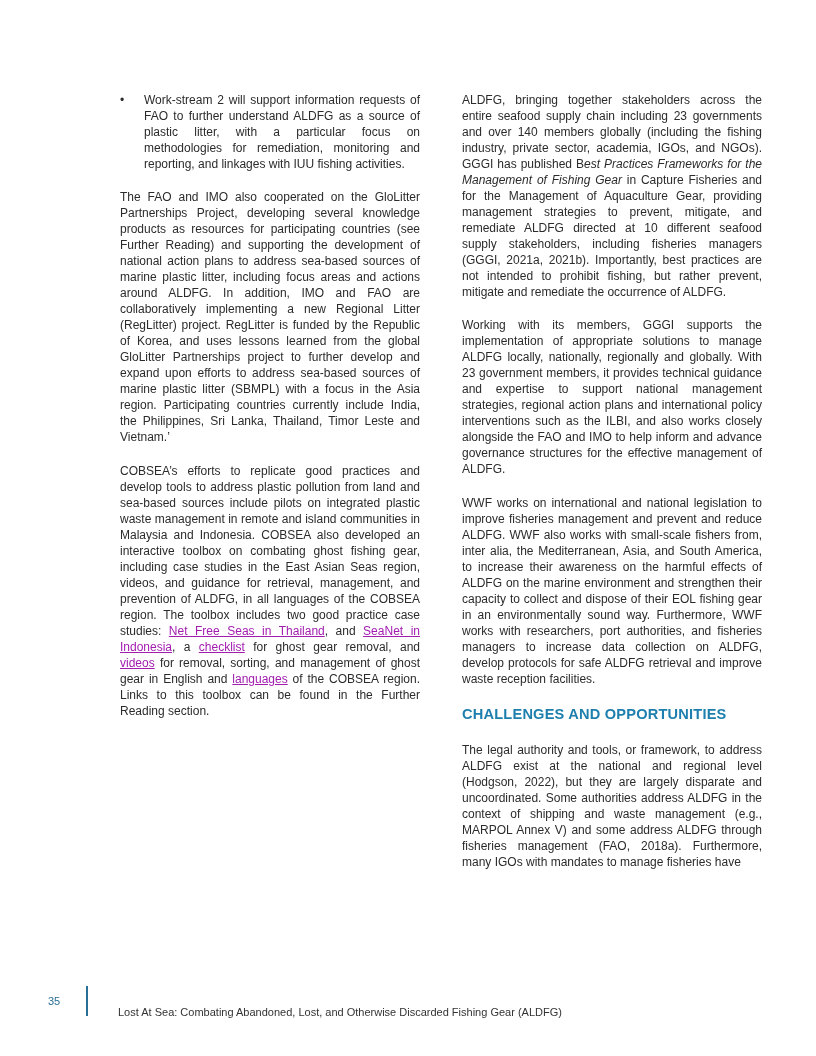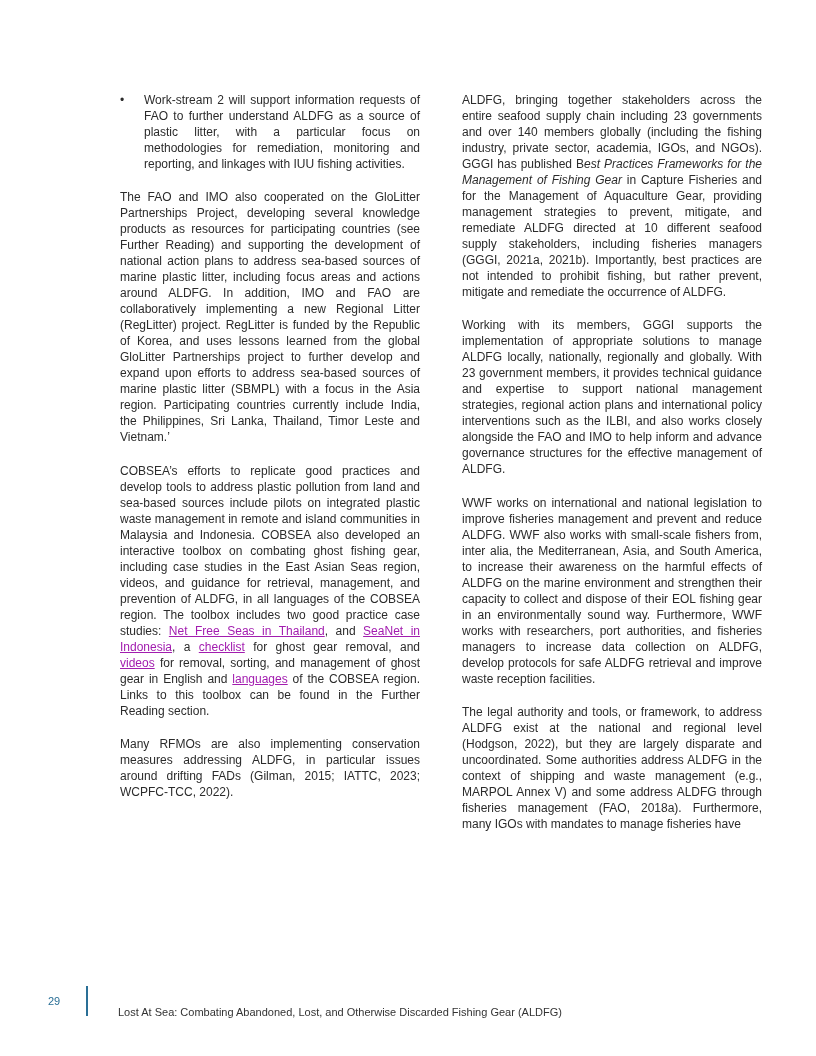--- a/index.html
+++ b/index.html
@@ -30,28 +30,28 @@
 
 <div class="col col-left">
   <div class="bullet">
     <span class="dot">•</span>
     <p>Work-stream 2 will support information requests of FAO to further understand ALDFG as a source of plastic litter, with a particular focus on methodologies for remediation, monitoring and reporting, and linkages with IUU fishing activities.</p>
   </div>
   <p>The FAO and IMO also cooperated on the GloLitter Partnerships Project, developing several knowledge products as resources for participating countries (see Further Reading) and supporting the development of national action plans to address sea-based sources of marine plastic litter, including focus areas and actions around ALDFG. In addition, IMO and FAO are collaboratively implementing a new Regional Litter (RegLitter) project. RegLitter is funded by the Republic of Korea, and uses lessons learned from the global GloLitter Partnerships project to further develop and expand upon efforts to address sea-based sources of marine plastic litter (SBMPL) with a focus in the Asia region. Participating countries currently include India, the Philippines, Sri Lanka, Thailand, Timor Leste and Vietnam.’</p>
   <p>
     <span>COBSEA’s efforts to replicate good practices and develop tools to address plastic pollution from land and sea-based sources include pilots on integrated plastic waste management in remote and island communities in Malaysia and Indonesia. COBSEA also developed an interactive toolbox on combating ghost fishing gear, including case studies in the East Asian Seas region, videos, and guidance for retrieval, management, and prevention of ALDFG, in all languages of the COBSEA region. The toolbox includes two good practice case studies: </span><a>Net Free Seas in Thailand</a><span>, and </span><a>SeaNet in Indonesia</a><span>, a </span><a>checklist</a><span> for ghost gear removal, and </span><a>videos</a><span> for removal, sorting, and management of ghost gear in English and </span><a>languages</a><span> of the COBSEA region. Links to this toolbox can be found in the Further Reading section.</span>
   </p>
-  <p>Many RFMOs are also implementing conservation measures addressing ALDFG, in particular issues around drifting FADs (Gilman, 2015; IATTC, 2023; WCPFC-TCC, 2022).</p>
 </div>
 
 <div class="col col-right">
   <p>
     <span>ALDFG, bringing together stakeholders across the entire seafood supply chain including 23 governments and over 140 members globally (including the fishing industry, private sector, academia, IGOs, and NGOs). GGGI has published B</span><em>est Practices Frameworks for the Management of Fishing Gear</em><span> in Capture Fisheries and for the Management of Aquaculture Gear, providing management strategies to prevent, mitigate, and remediate ALDFG directed at 10 different seafood supply stakeholders, including fisheries managers (GGGI, 2021a, 2021b). Importantly, best practices are not intended to prohibit fishing, but rather prevent, mitigate and remediate the occurrence of ALDFG.</span>
   </p>
   <p>Working with its members, GGGI supports the implementation of appropriate solutions to manage ALDFG locally, nationally, regionally and globally. With 23 government members, it provides technical guidance and expertise to support national management strategies, regional action plans and international policy interventions such as the ILBI, and also works closely alongside the FAO and IMO to help inform and advance governance structures for the effective management of ALDFG.</p>
   <p>WWF works on international and national legislation to improve fisheries management and prevent and reduce ALDFG. WWF also works with small-scale fishers from, inter alia, the Mediterranean, Asia, and South America, to increase their awareness on the harmful effects of ALDFG on the marine environment and strengthen their capacity to collect and dispose of their EOL fishing gear in an environmentally sound way. Furthermore, WWF works with researchers, port authorities, and fisheries managers to increase data collection on ALDFG, develop protocols for safe ALDFG retrieval and improve waste reception facilities.</p>
+  <h2>CHALLENGES AND OPPORTUNITIES</h2>
   <p>The legal authority and tools, or framework, to address ALDFG exist at the national and regional level (Hodgson, 2022), but they are largely disparate and uncoordinated. Some authorities address ALDFG in the context of shipping and waste management (e.g., MARPOL Annex V) and some address ALDFG through fisheries management (FAO, 2018a). Furthermore, many IGOs with mandates to manage fisheries have</p>
 </div>
 
-<div class="footer-num">29</div>
+<div class="footer-num">35</div>
 <div class="footer-rule"></div>
 <div class="footer-title">Lost At Sea: Combating Abandoned, Lost, and Otherwise Discarded Fishing Gear (ALDFG)</div>
 <div class="watermark">大数跨境</div>
 
 </body></html>

